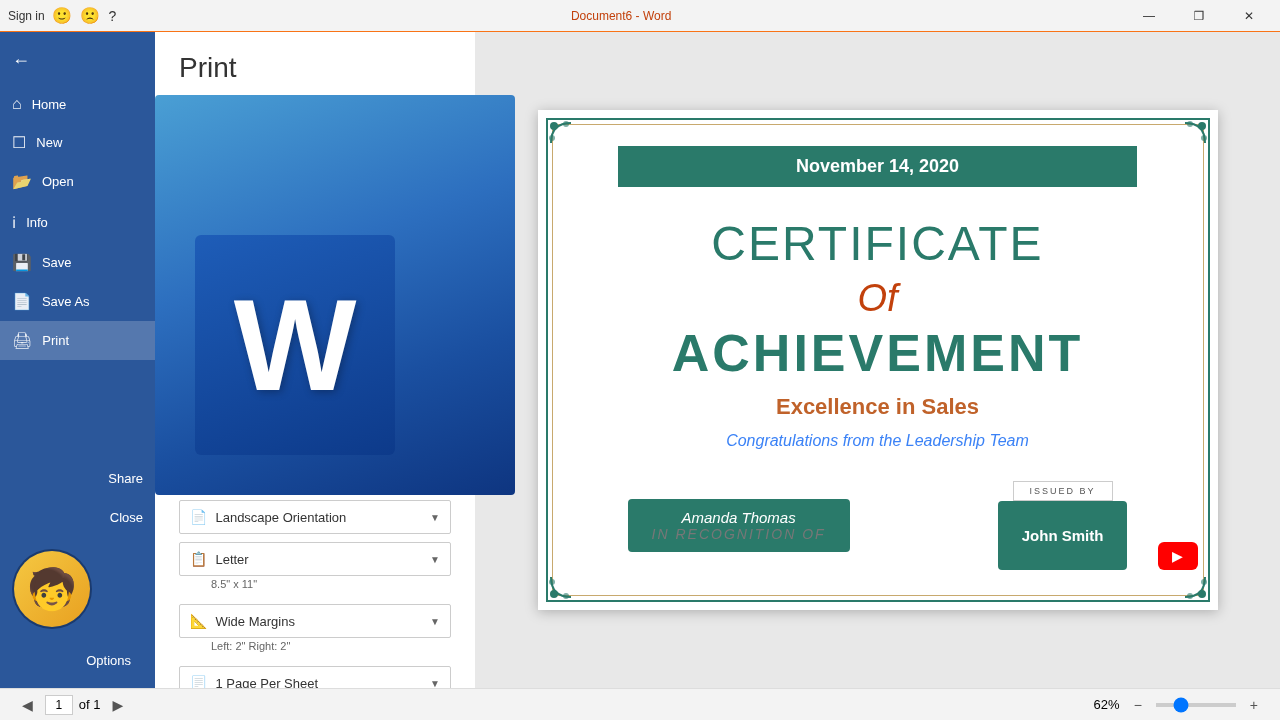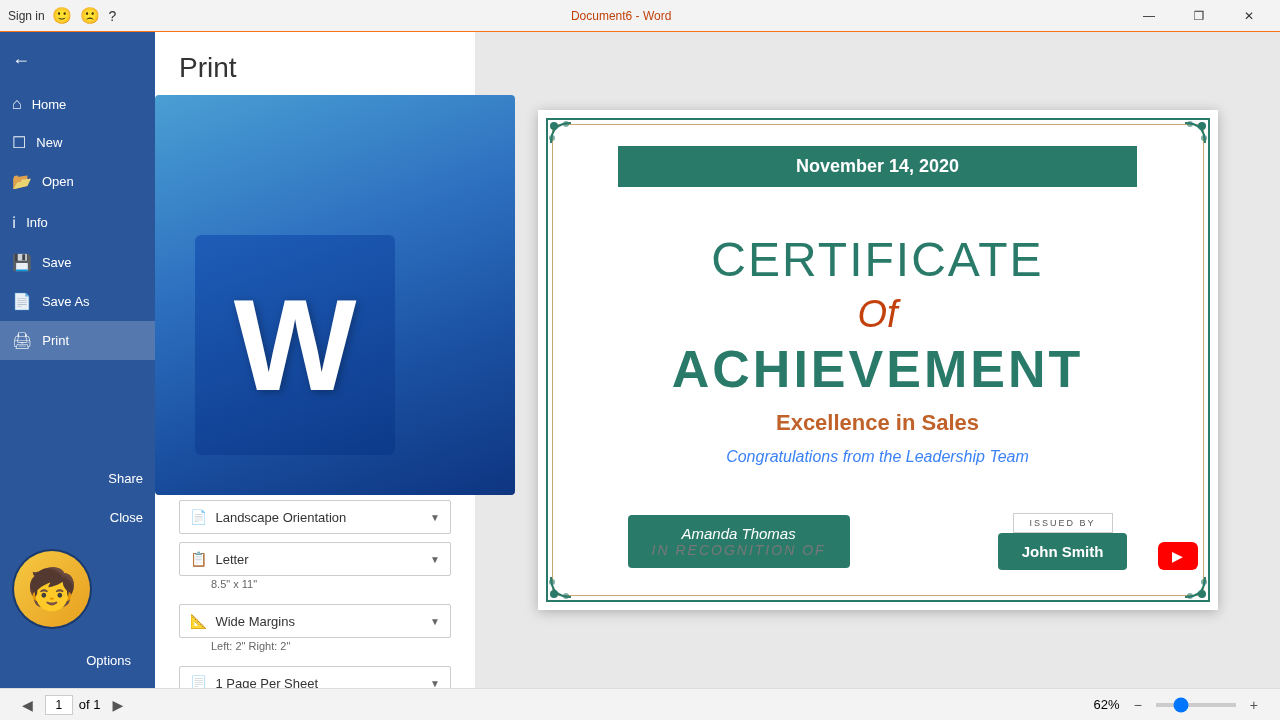--- a/index.html
+++ b/index.html
@@ -362,21 +362,21 @@
       color: #555;
       border: 1px solid #ccc;
       padding: 4px 16px;
       text-align: center;
     }
     .cert-issued-name {
       background: #2a7a6a;
       color: white;
       font-size: 15px;
       font-weight: bold;
-      padding: 10px 24px;
+      padding: 26px 24px;
       border-radius: 4px;
       text-align: center;
     }
     .cert-recognition-label {
       font-size: 14px;
       letter-spacing: 2px;
       color: #777;
       text-transform: uppercase;
     }
 

